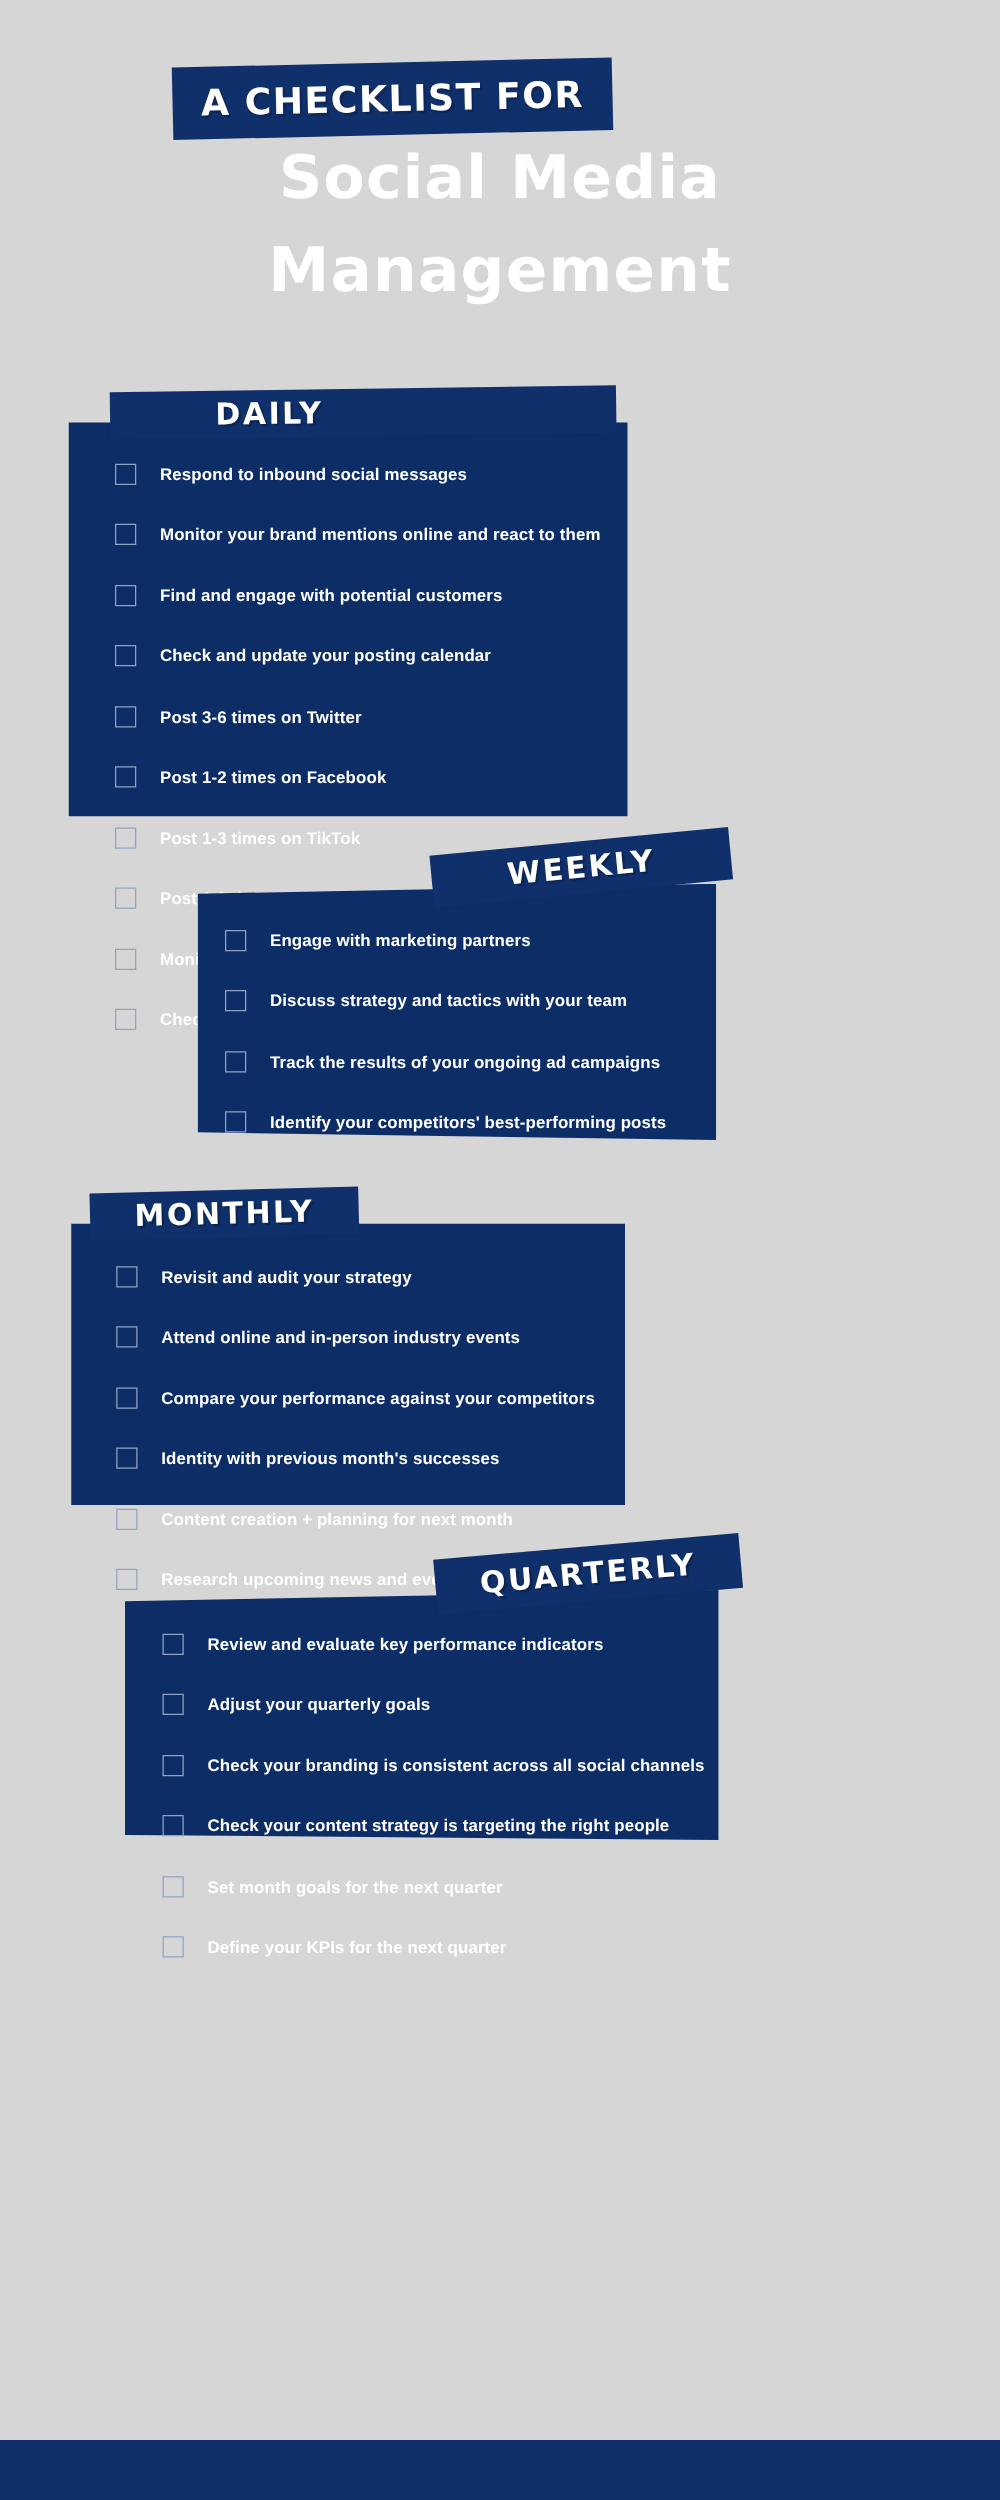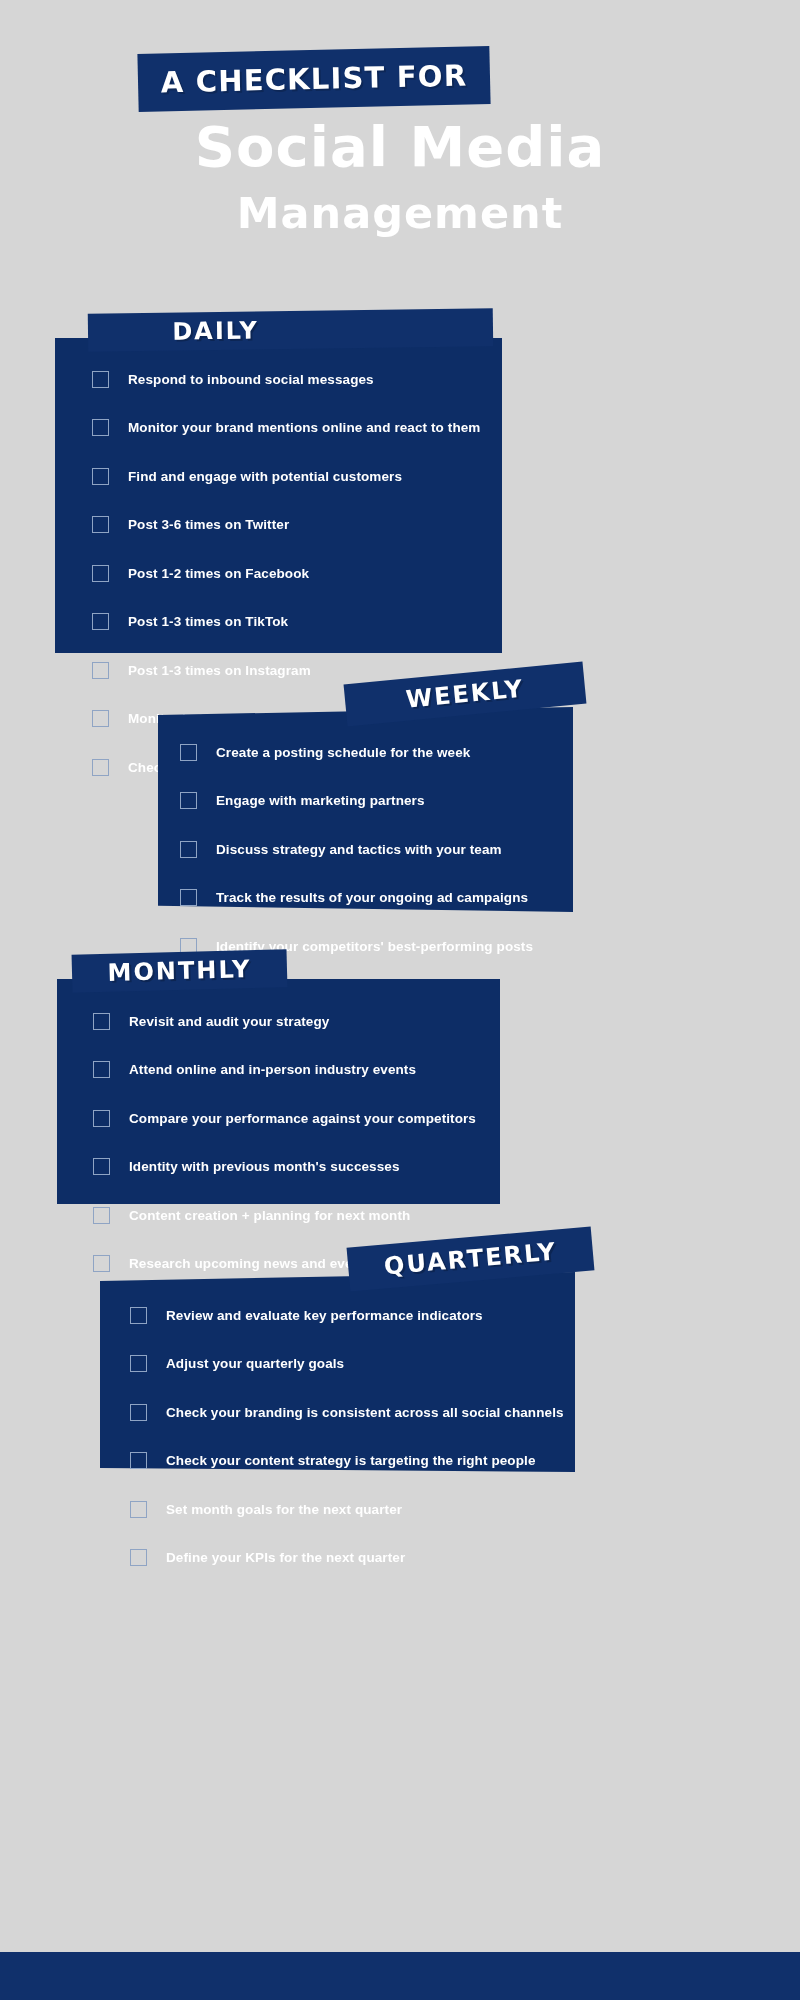--- a/index.html
+++ b/index.html
@@ -46,25 +46,25 @@
     letter-spacing: 1.2px;
     text-shadow: 2px 2px 0 rgba(0,0,0,0.18);
   }
   .title-line {
     position: absolute;
     width: 800px;
     text-align: center;
     color: #ffffff;
     font-family: "DejaVu Sans", sans-serif;
     font-weight: bold;
-    font-size: 56px;
+    font-size: 48px;
     letter-spacing: 1px;
   }
   .title-line-1 { top: 114px; }
-  .title-line-2 { top: 188px; font-size: 43px; }
+  .title-line-2 { top: 188px; font-size: 49px; }
 
   .card {
     position: absolute;
     background: #0d2d66;
   }
 
   .tab {
     position: absolute;
     background: #10306b;
     display: flex;
@@ -159,20 +159,24 @@
     <div class="item">
       <span class="checkbox"></span>
       <span class="item-label">Monitor your brand mentions online and react to them</span>
     </div>
     <div class="item">
       <span class="checkbox"></span>
       <span class="item-label">Find and engage with potential customers</span>
     </div>
     <div class="item">
       <span class="checkbox"></span>
+      <span class="item-label">Check and update your posting calendar</span>
+    </div>
+    <div class="item">
+      <span class="checkbox"></span>
       <span class="item-label">Post 3-6 times on Twitter</span>
     </div>
     <div class="item">
       <span class="checkbox"></span>
       <span class="item-label">Post 1-2 times on Facebook</span>
     </div>
     <div class="item">
       <span class="checkbox"></span>
       <span class="item-label">Post 1-3 times on TikTok</span>
     </div>
@@ -190,24 +194,20 @@
     </div>
   </div>
 
 <div class="card" id="weekly-card"></div>
 <div class="tab" id="weekly-tab">
   <span class="tab-label">WEEKLY</span>
 </div>
 <div class="items" id="weekly-items">
     <div class="item">
       <span class="checkbox"></span>
-      <span class="item-label">Create a posting schedule for the week</span>
-    </div>
-    <div class="item">
-      <span class="checkbox"></span>
       <span class="item-label">Engage with marketing partners</span>
     </div>
     <div class="item">
       <span class="checkbox"></span>
       <span class="item-label">Discuss strategy and tactics with your team</span>
     </div>
     <div class="item">
       <span class="checkbox"></span>
       <span class="item-label">Track the results of your ongoing ad campaigns</span>
     </div>

